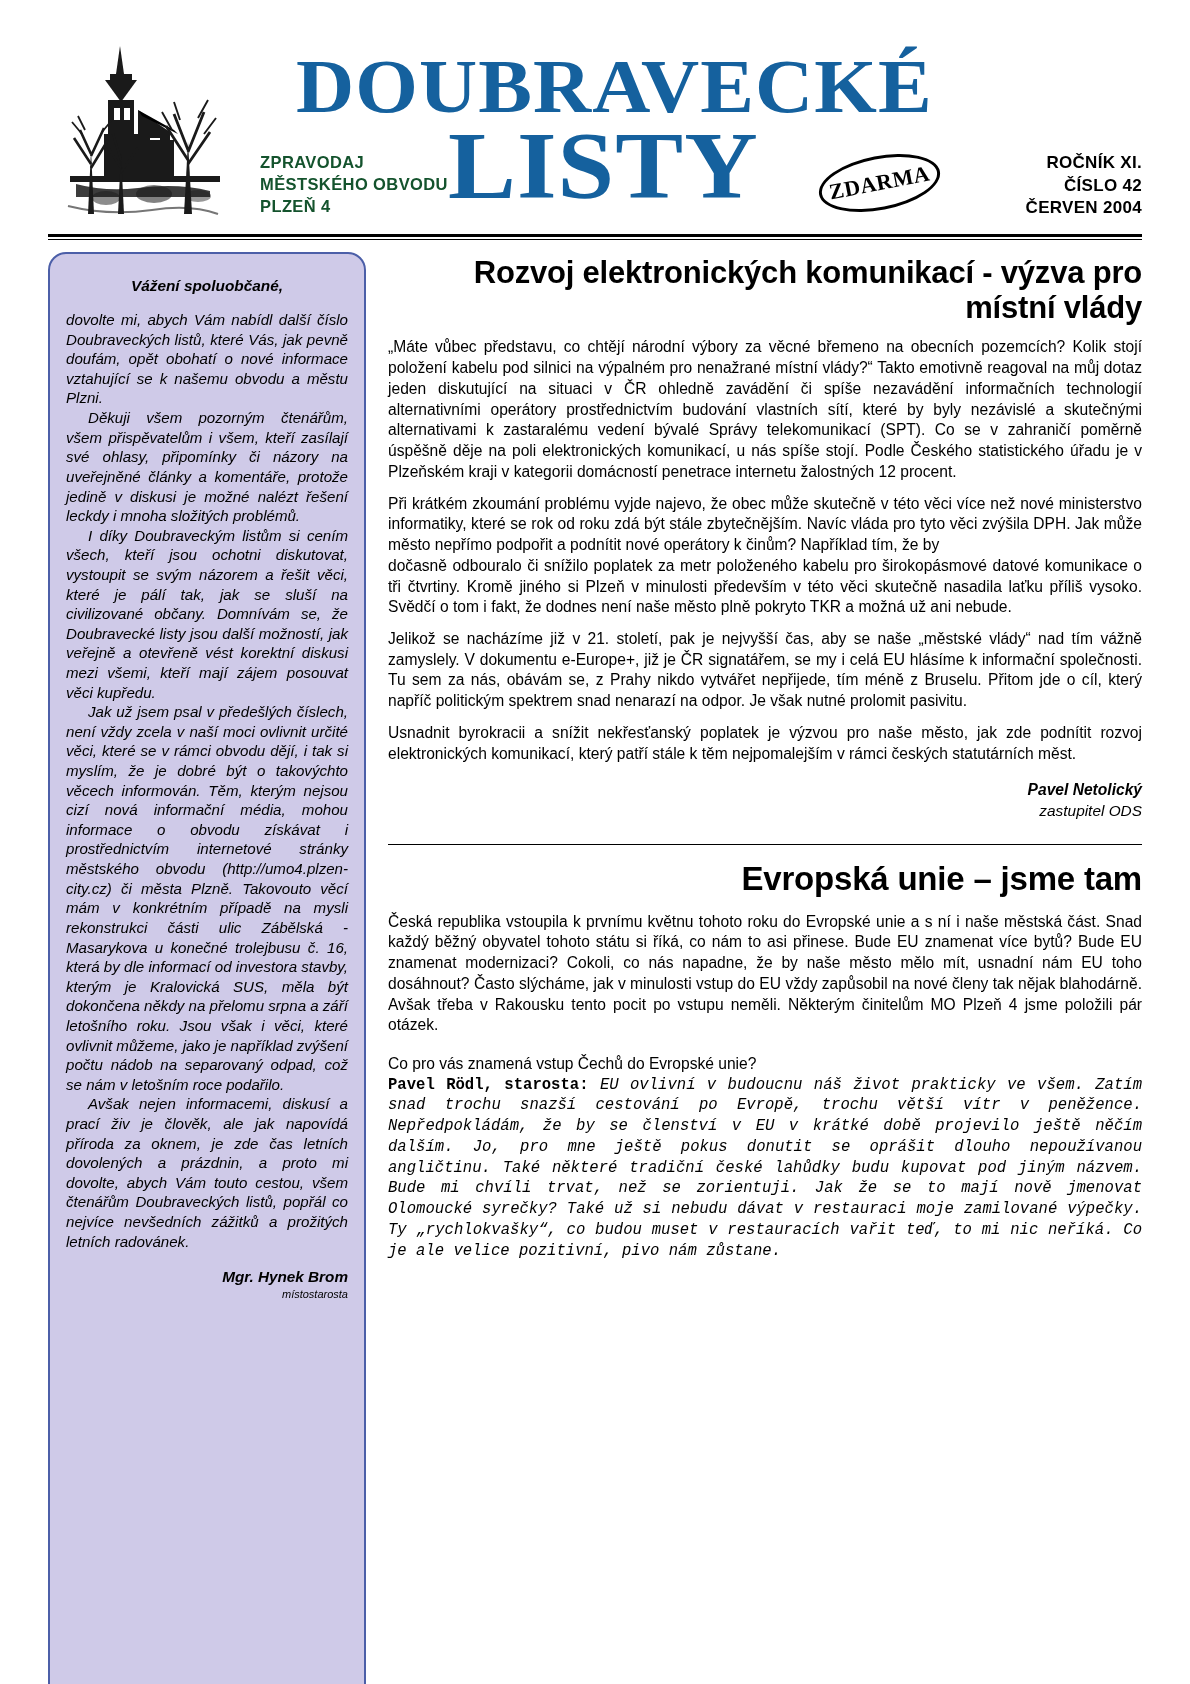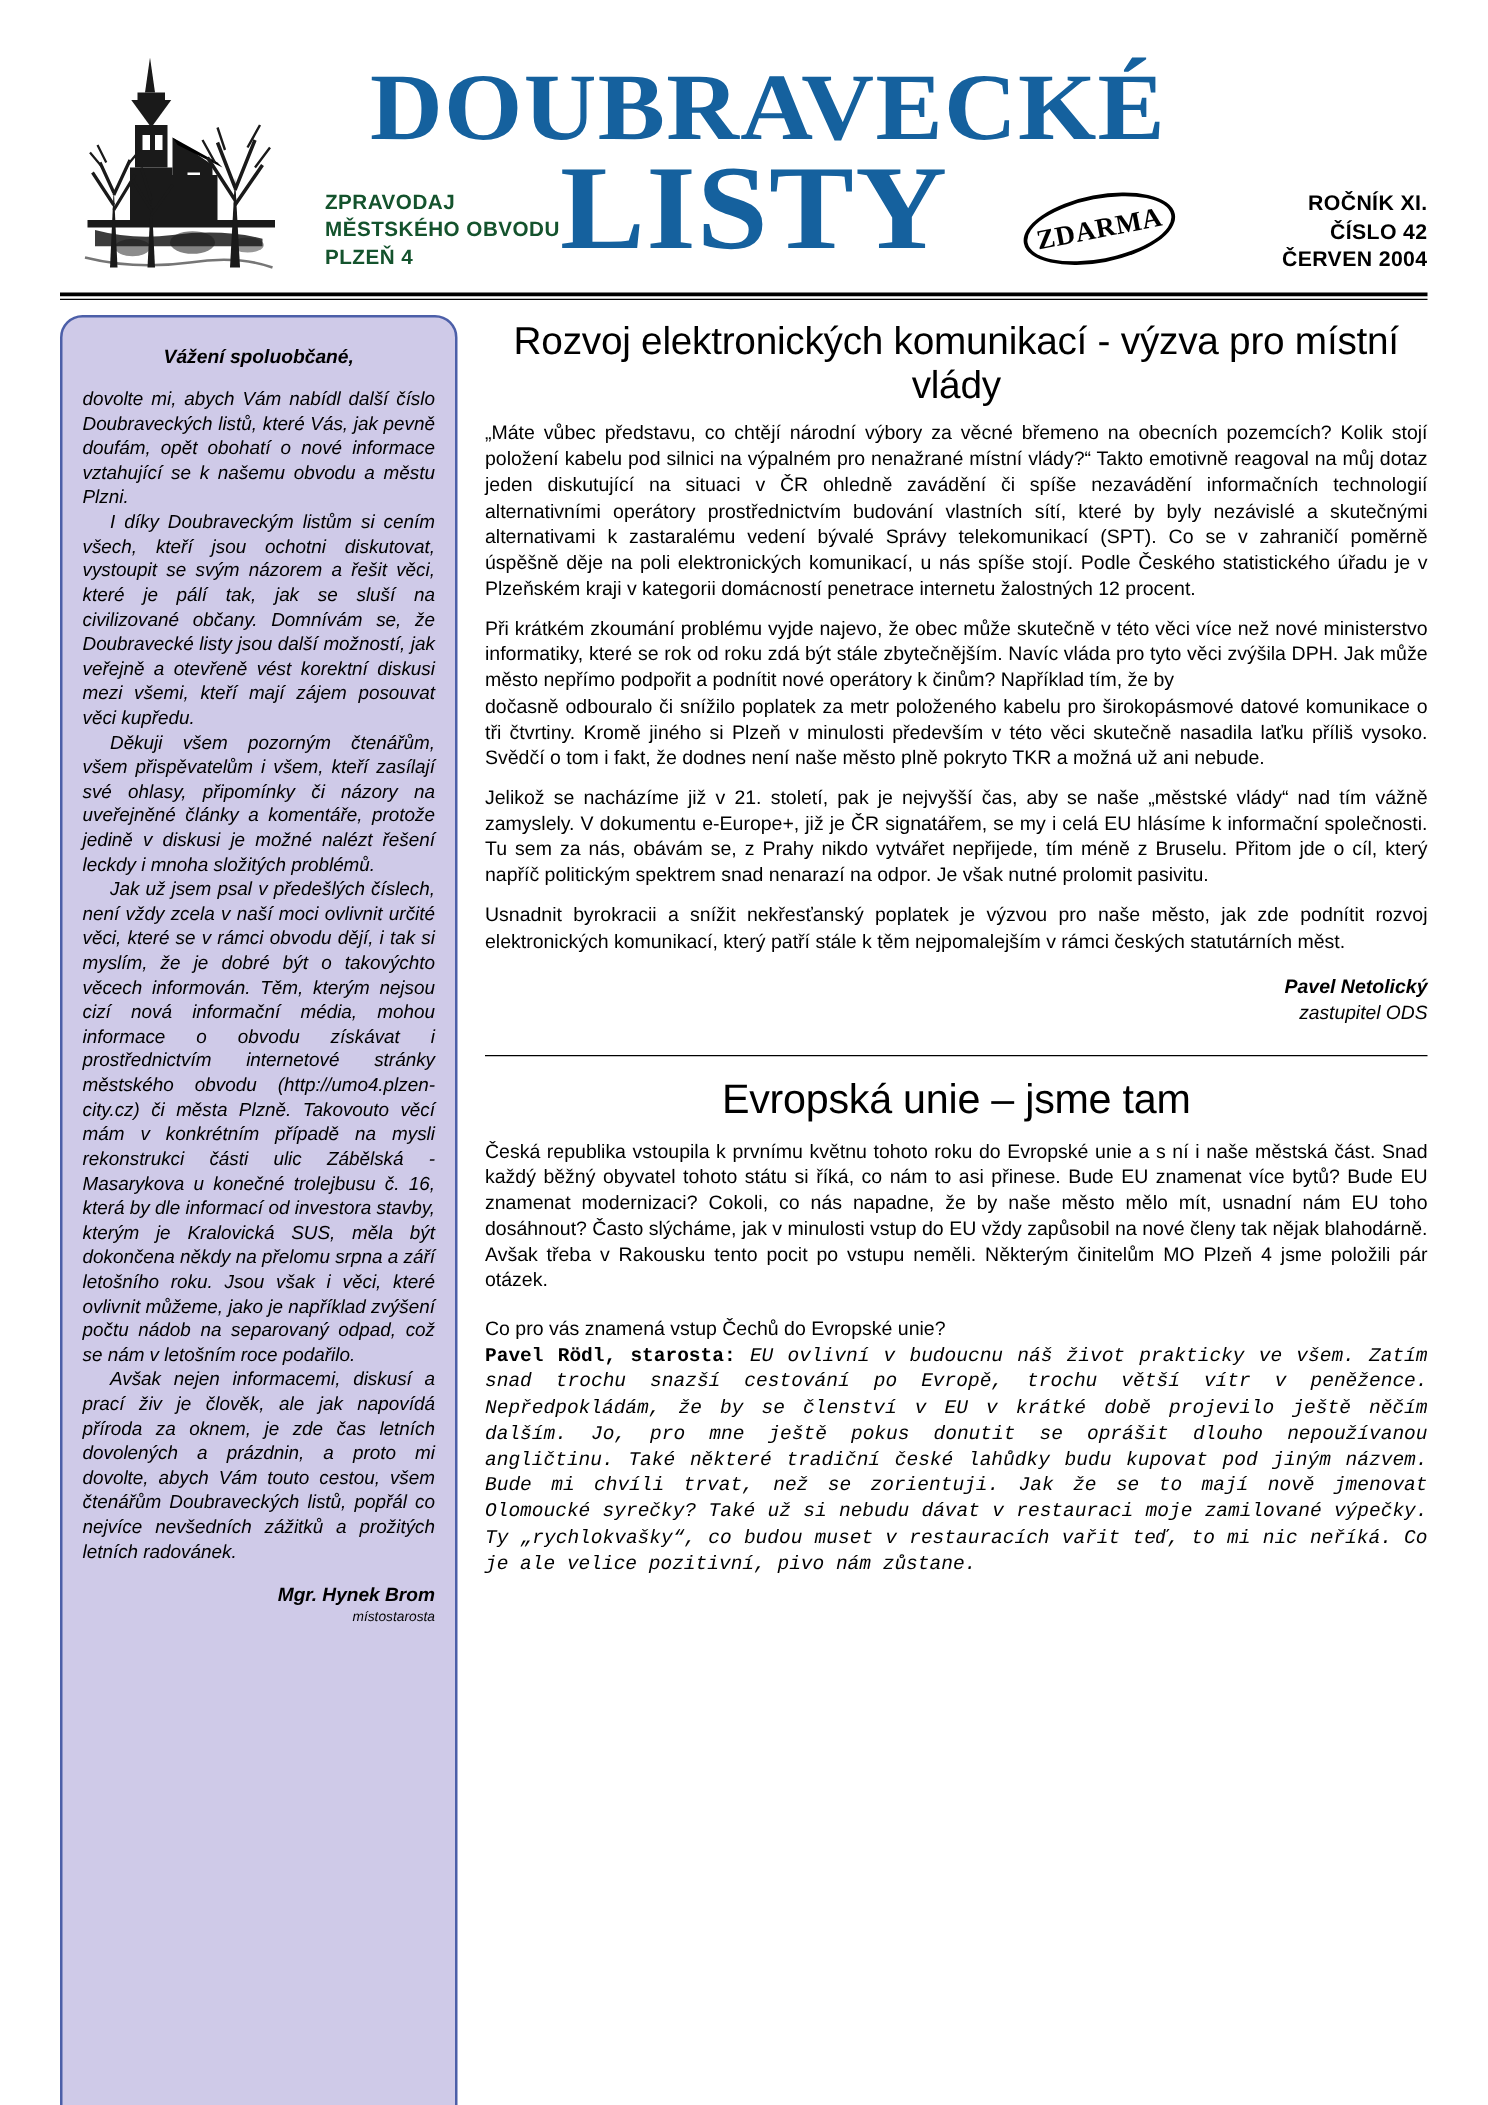--- a/index.html
+++ b/index.html
@@ -182,22 +182,22 @@
   }
 
   
   .main {
     flex: 1 1 auto;
     padding-left: 22px;
     box-sizing: border-box;
   }
 
   .headline {
-    text-align: center;
-    font-weight: normal;
+    text-align: right;
+    font-weight: bold;
     font-size: 31px;
     line-height: 1.12;
     letter-spacing: -0.2px;
     margin: 4px 0 12px 0;
     color: #000;
   }
   .headline.second {
     font-size: 33px;
     margin: 0 0 14px 0;
   }
@@ -322,22 +322,22 @@
   </div>
 
   <div class="rule-thick"></div>
   <div class="rule-thin"></div>
 
   <div class="content">
 
     <aside class="editorial">
       <div class="greeting">Vážení spoluobčané,</div>
       <p class="noindent">dovolte mi, abych Vám nabídl další číslo Doubraveckých listů, které Vás, jak pevně doufám, opět obohatí o nové informace vztahující se k našemu obvodu a městu Plzni.</p>
+      <p>Děkuji všem pozorným čtenářům, všem přispěvatelům i všem, kteří zasílají své ohlasy, připomínky či názory na uveřejněné články a komentáře, protože jedině v diskusi je možné nalézt řešení leckdy i mnoha složitých problémů.</p>
       <p>I díky Doubraveckým listům si cením všech, kteří jsou ochotni diskutovat, vystoupit se svým názorem a řešit věci, které je pálí tak, jak se sluší na civilizované občany. Domnívám se, že Doubravecké listy jsou další možností, jak veřejně a otevřeně vést korektní diskusi mezi všemi, kteří mají zájem posouvat věci kupředu.</p>
-      <p>Děkuji všem pozorným čtenářům, všem přispěvatelům i všem, kteří zasílají své ohlasy, připomínky či názory na uveřejněné články a komentáře, protože jedině v diskusi je možné nalézt řešení leckdy i mnoha složitých problémů.</p>
       <p>Jak už jsem psal v předešlých číslech, není vždy zcela v naší moci ovlivnit určité věci, které se v rámci obvodu dějí, i tak si myslím, že je dobré být o takovýchto věcech informován. Těm, kterým nejsou cizí nová informační média, mohou informace o obvodu získávat i prostřednictvím internetové stránky městského obvodu (http://umo4.plzen-city.cz) či města Plzně. Takovouto věcí mám v konkrétním případě na mysli rekonstrukci části ulic Zábělská - Masarykova u konečné trolejbusu č. 16, která by dle informací od investora stavby, kterým je Kralovická SUS, měla být dokončena někdy na přelomu srpna a září letošního roku. Jsou však i věci, které ovlivnit můžeme, jako je například zvýšení počtu nádob na separovaný odpad, což se nám v letošním roce podařilo.</p>
       <p>Avšak nejen informacemi, diskusí a prací živ je člověk, ale jak napovídá příroda za oknem, je zde čas letních dovolených a prázdnin, a proto mi dovolte, abych Vám touto cestou, všem čtenářům Doubraveckých listů, popřál co nejvíce nevšedních zážitků a prožitých letních radovánek.</p>
       <div class="sig-name">Mgr. Hynek Brom</div>
       <div class="sig-role">místostarosta</div>
     </aside>
 
     <main class="main">
 
       <article>
         <h1 class="headline">Rozvoj elektronických komunikací - výzva pro místní vlády</h1>

